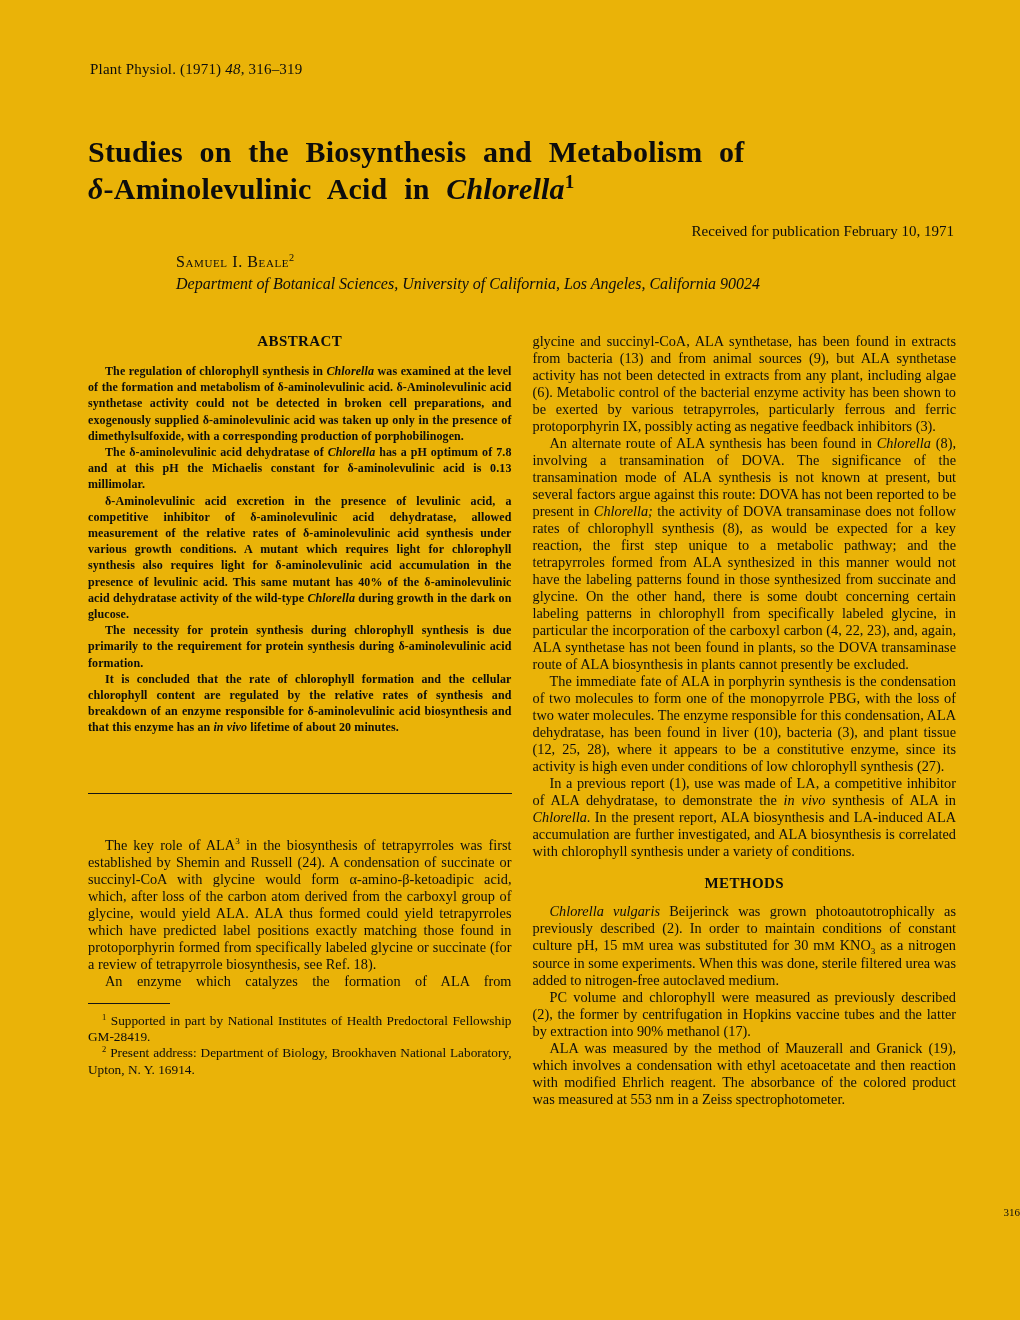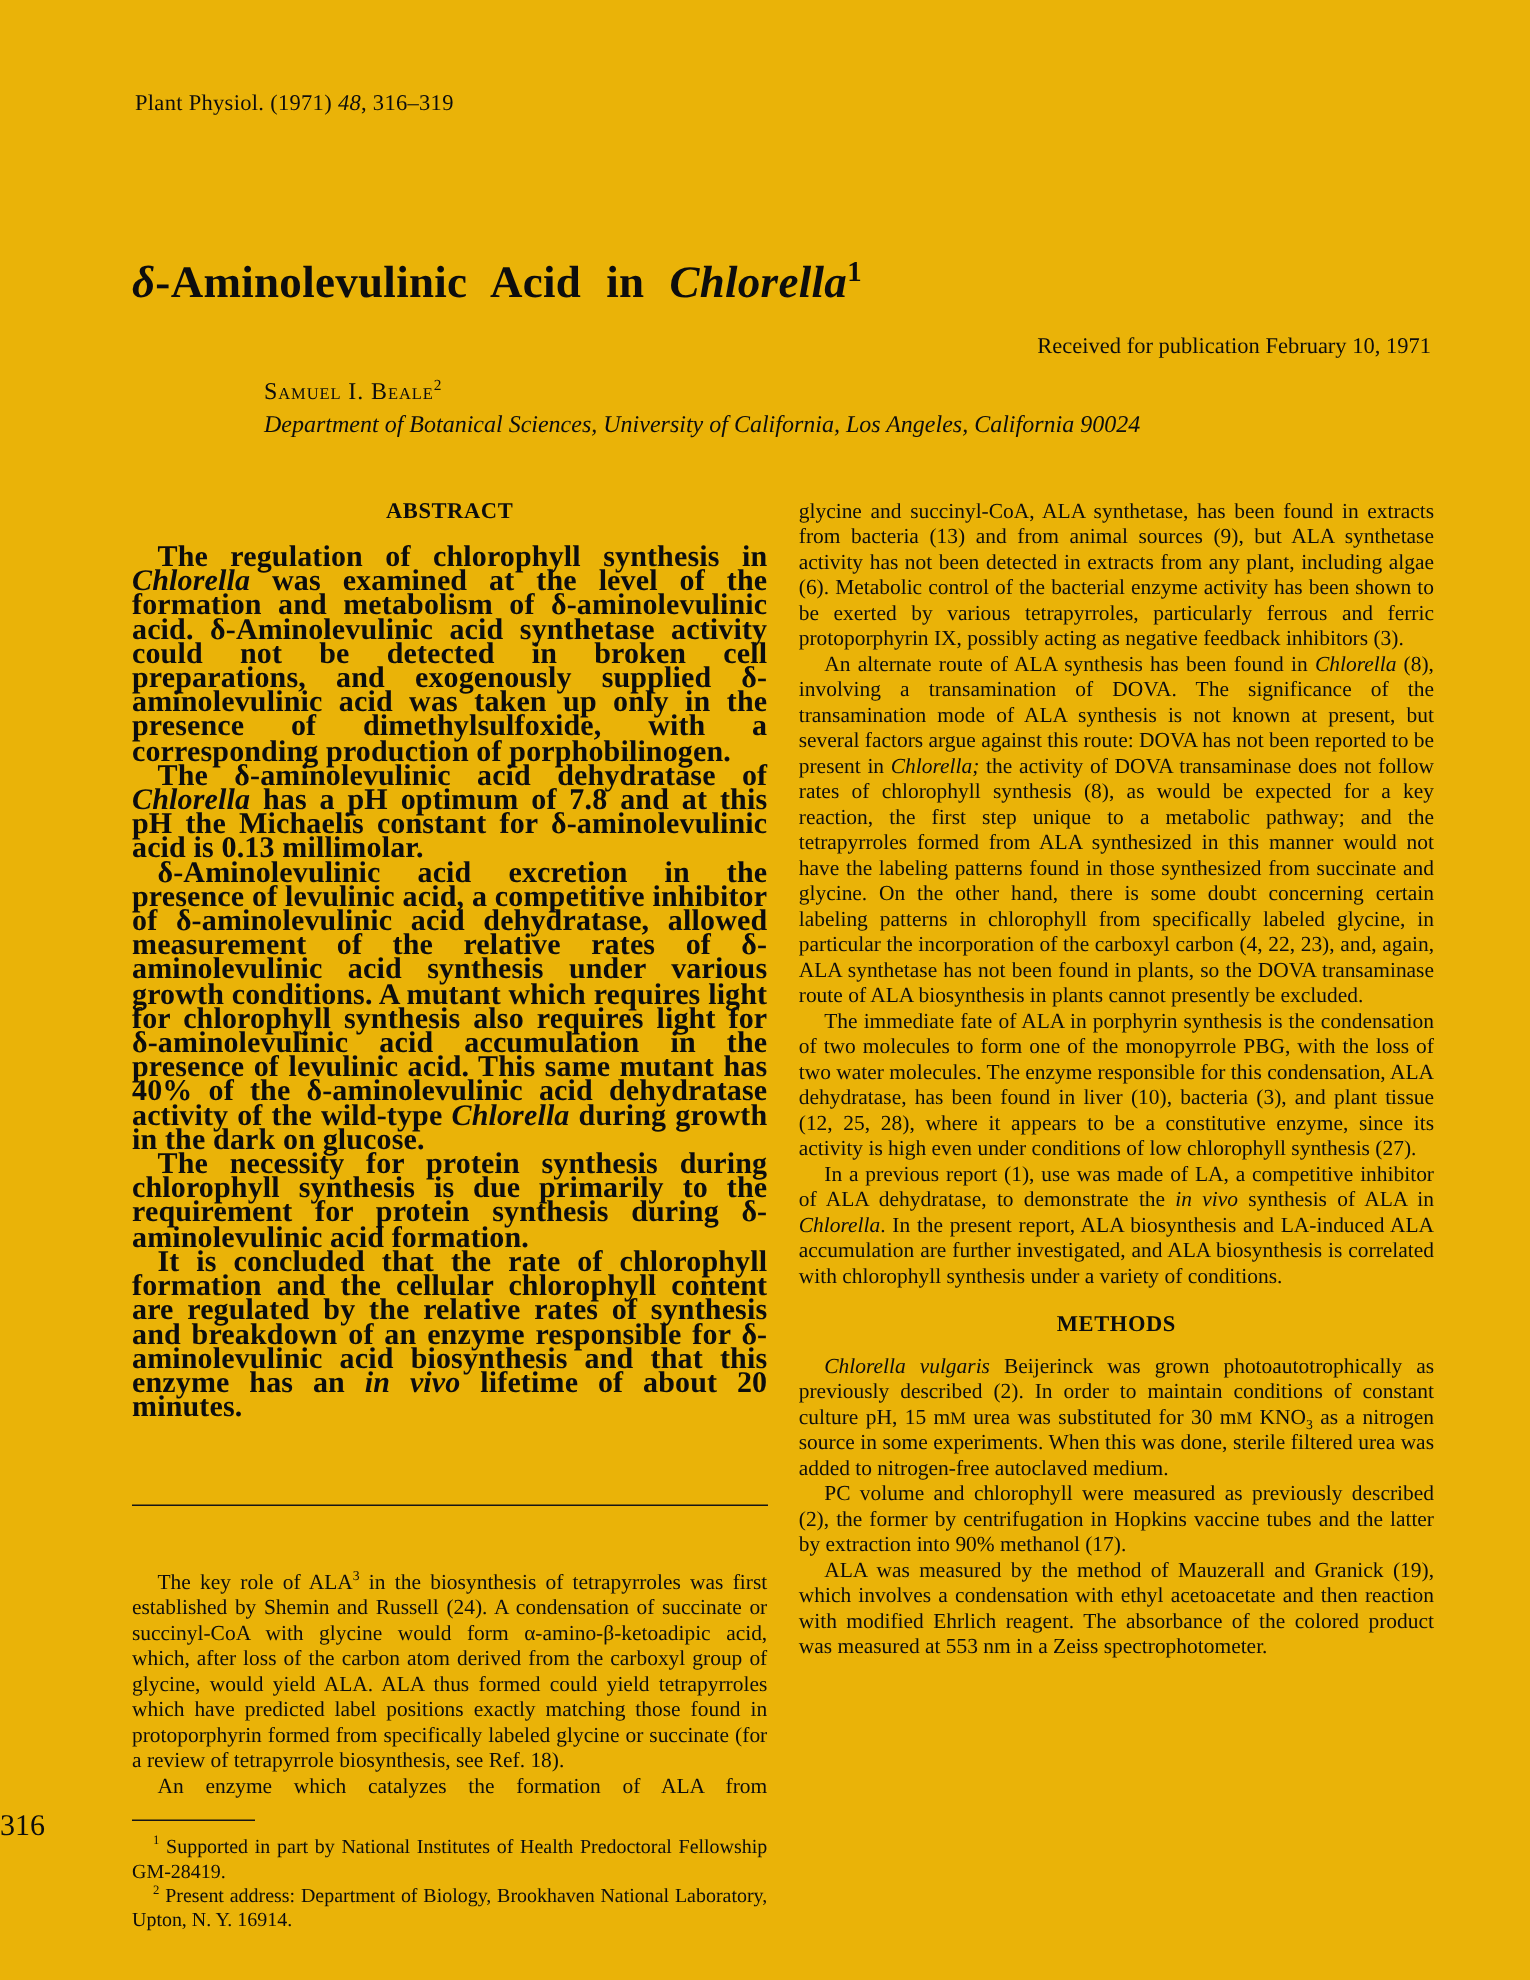--- a/index.html
+++ b/index.html
@@ -72,21 +72,21 @@
     font-size: 15px;
     font-weight: 700;
     text-align: center;
     letter-spacing: 0.4px;
     margin: 0 0 13px 0;
   }
   .methods-heading { margin: 15px 0 11px 0; }
 
   p { margin: 0; }
   .abs {
-    font-size: 20px;
+    font-size: 12px;
     line-height: 16.2px;
     font-weight: 700;
     text-align: justify;
     letter-spacing: 0.1px;
   }
   .body-p {
     font-size: 14.3px;
     line-height: 17px;
     text-align: justify;
   }
@@ -109,40 +109,40 @@
     font-size: 13.3px;
     line-height: 16.3px;
     text-align: justify;
     text-indent: 14px;
   }
 
   .page-number {
     position: absolute;
     left: 0; top: 1206px;
     width: 100%;
-    text-align: left;
-    font-size: 20px;
+    text-align: right;
+    font-size: 11px;
   }
 
   
   .rs-i { font-style: italic; }
   .rs-sc { font-size: 0.82em; }
   sup, sub {
     font-size: 0.64em;
     line-height: 0;
   }
 </style>
 </head>
 <body>
 
 <div class="page">
 
   <div class="journal-line"><span>Plant Physiol. (1971) </span><span class="rs-i">48</span><span>, 316–319</span></div>
 
-  <h1 class="paper-title"><br><span><span class="rs-i">δ</span><span>-Aminolevulinic Acid in </span><span class="rs-i">Chlorella</span><sup>1</sup></span></h1>
+  <h1 class="paper-title"><span>Studies on the Biosynthesis and Metabolism of</span><br><span><span class="rs-i">δ</span><span>-Aminolevulinic Acid in </span><span class="rs-i">Chlorella</span><sup>1</sup></span></h1>
 
   <div class="received">Received for publication February 10, 1971</div>
 
   <div class="author"><span>Samuel I. Beale</span><sup>2</sup></div>
 
   <div class="affiliation">Department of Botanical Sciences, University of California, Los Angeles, California 90024</div>
 
   <div class="columns">
 
     <div class="col">

